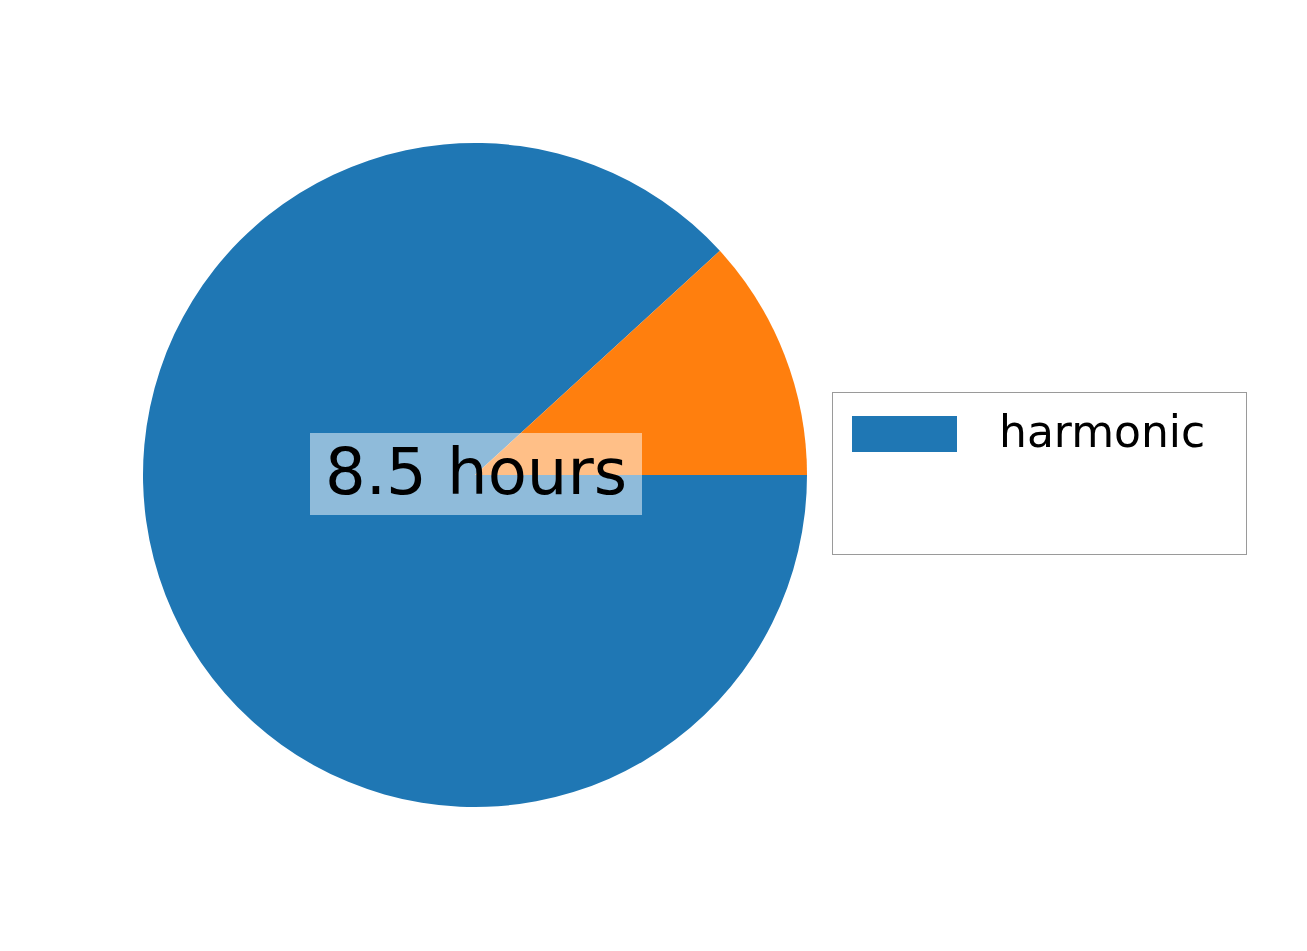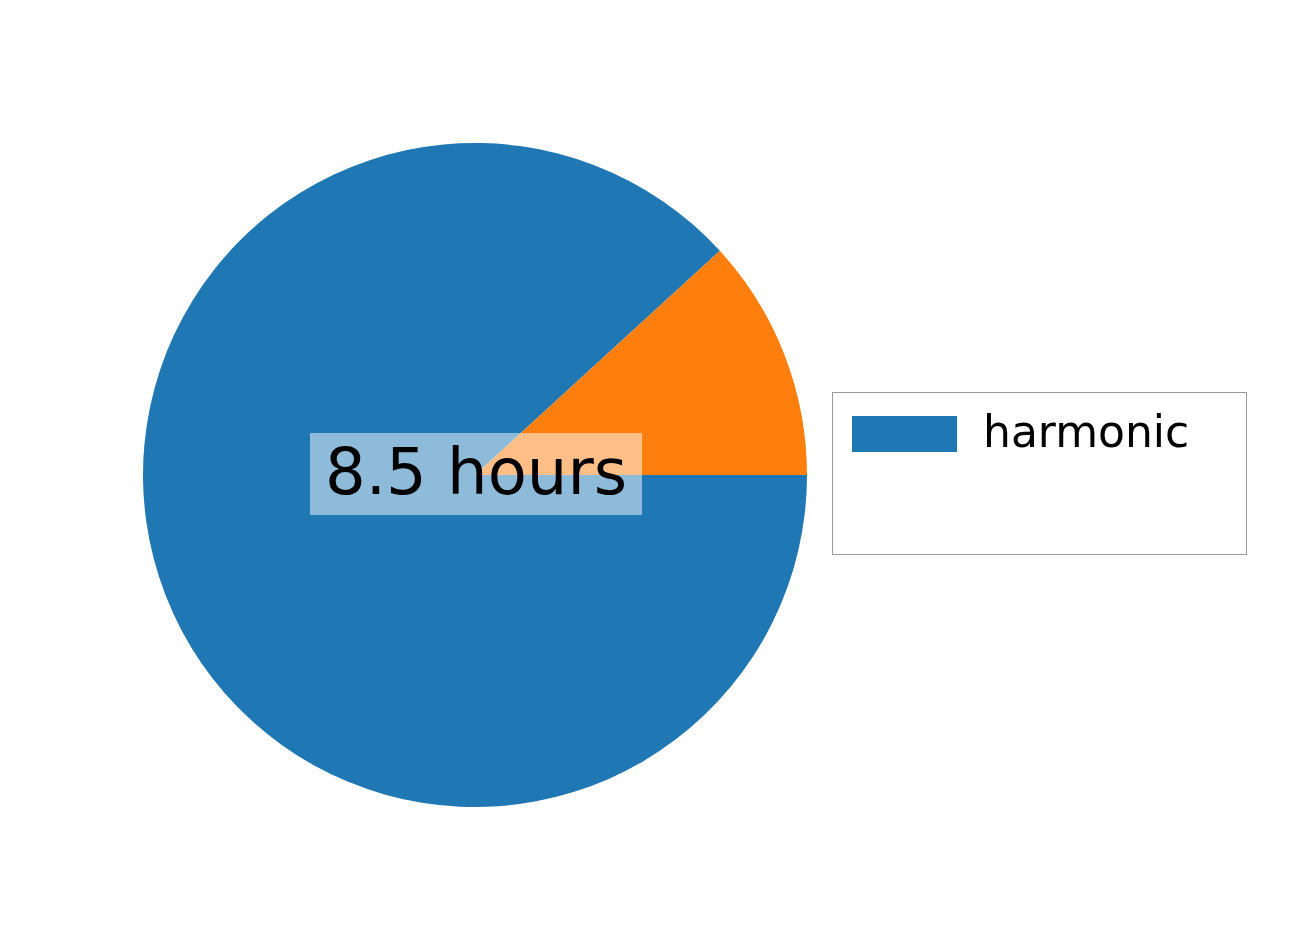--- a/index.html
+++ b/index.html
@@ -73,21 +73,21 @@
   }
   .legend-row.row-0 { top: 14px; }
   .legend-row.row-1 { top: 88px; }
   .legend-patch {
     width: 105px;
     height: 36px;
     margin-left: 19px;
     flex: none;
   }
   .legend-label {
-    margin-left: 26px;
+    margin-left: 42px;
     font-family: "DejaVu Sans", sans-serif;
     font-size: 44px;
     line-height: 44px;
     color: #000000;
     white-space: nowrap;
     padding-bottom: 5px;
   }
 </style>
 </head>
 <body>

